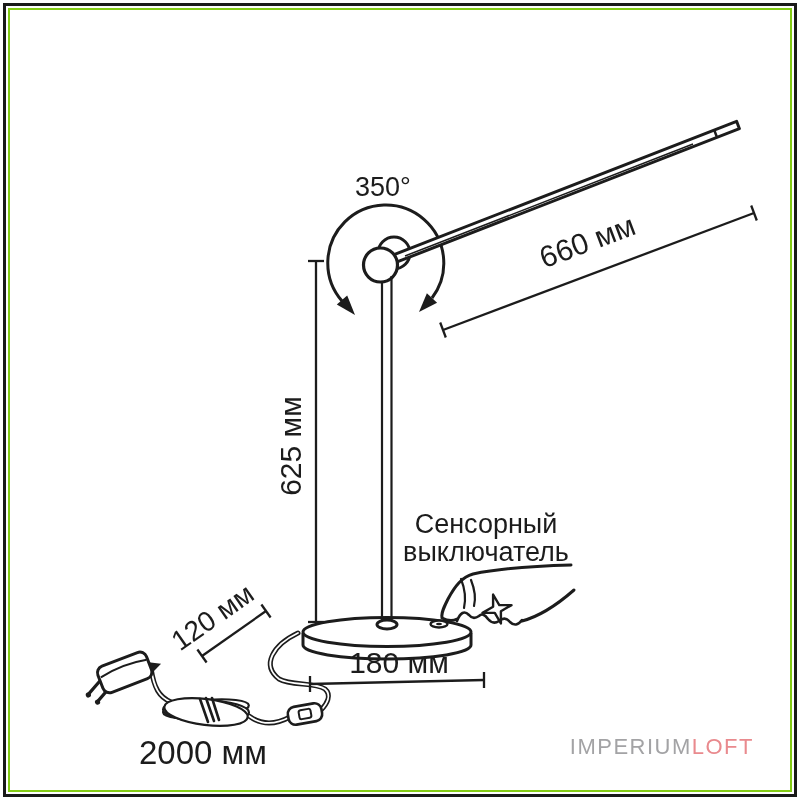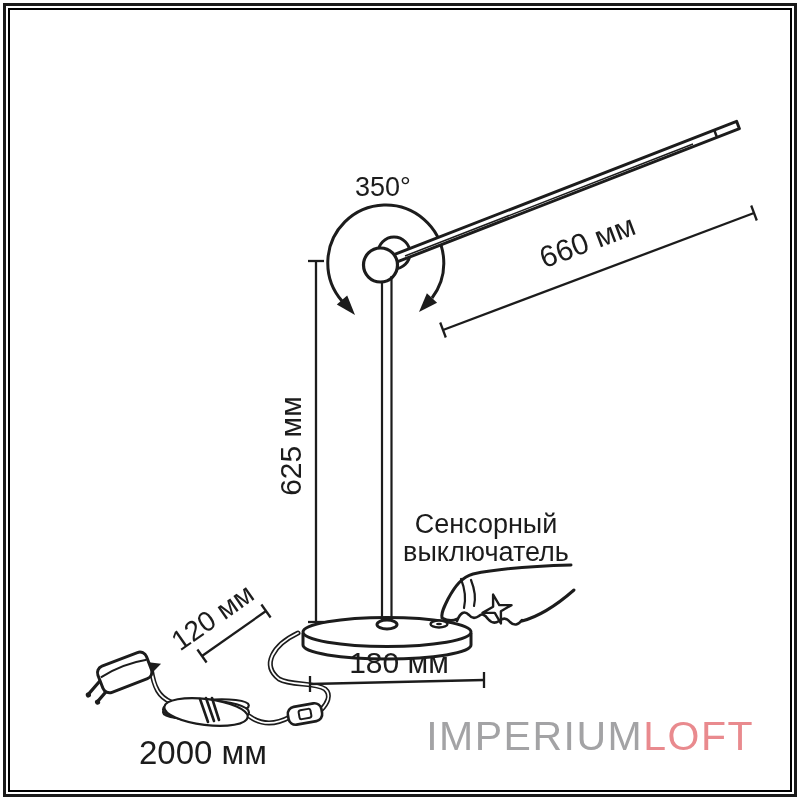--- a/index.html
+++ b/index.html
@@ -1,27 +1,27 @@
 <!DOCTYPE html>
 <html><head>
 <meta charset="utf-8">
 <style>
   html,body{margin:0;padding:0;width:800px;height:800px;background:#ffffff;overflow:hidden;}
   body{font-family:"Liberation Sans","DejaVu Sans",sans-serif;position:relative;}
   .frame-outer{position:absolute;inset:3px;border:3px solid #1a1a1a;}
-  .frame-inner{position:absolute;inset:2px;border:2px solid #000000;background:#ffffff;}
+  .frame-inner{position:absolute;inset:2px;border:2px solid #84cc16;background:#ffffff;}
   .canvas{position:absolute;inset:0;}
   svg{display:block;}
   svg text{fill:#1c1c1c;font-family:"Liberation Sans","DejaVu Sans",sans-serif;}
   .dim-label{font-size:30px;}
   .dim-label-sm{font-size:28px;}
   .angle-label{font-size:27px;}
   .note-label{font-size:27px;}
   .cable-label{font-size:33px;}
-  .logo{position:absolute;right:36px;bottom:30px;font-size:41px;letter-spacing:1.5px;font-weight:400;white-space:nowrap;}
+  .logo{position:absolute;right:36px;bottom:30px;font-size:22px;letter-spacing:1.5px;font-weight:400;white-space:nowrap;}
   .logo .brand-gray{color:#a3a3a5;}
   .logo .brand-pink{color:#e98a8e;}
 </style>
 </head>
 <body>
 
 <div class="frame-outer">
   <div class="frame-inner">
     <div class="canvas">
 

